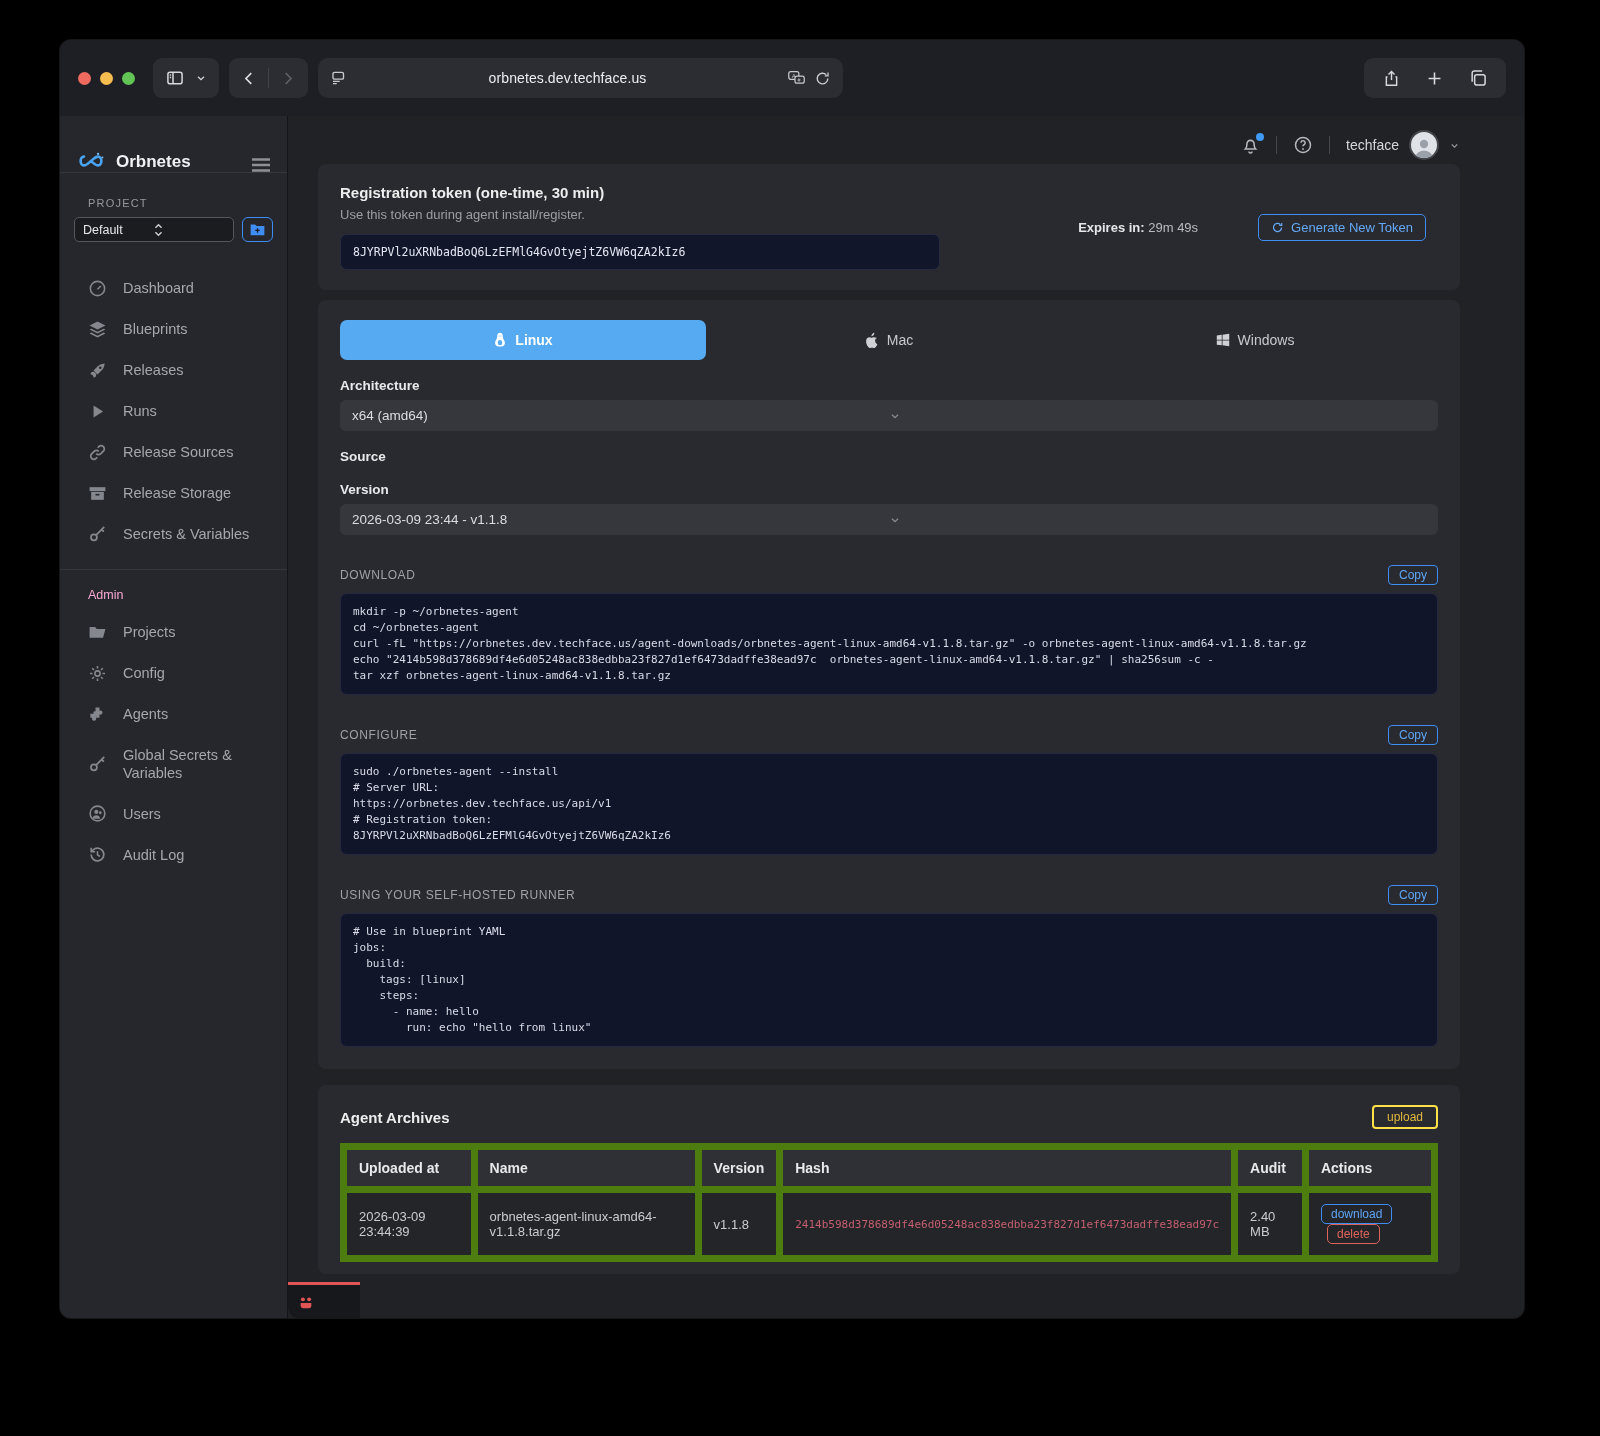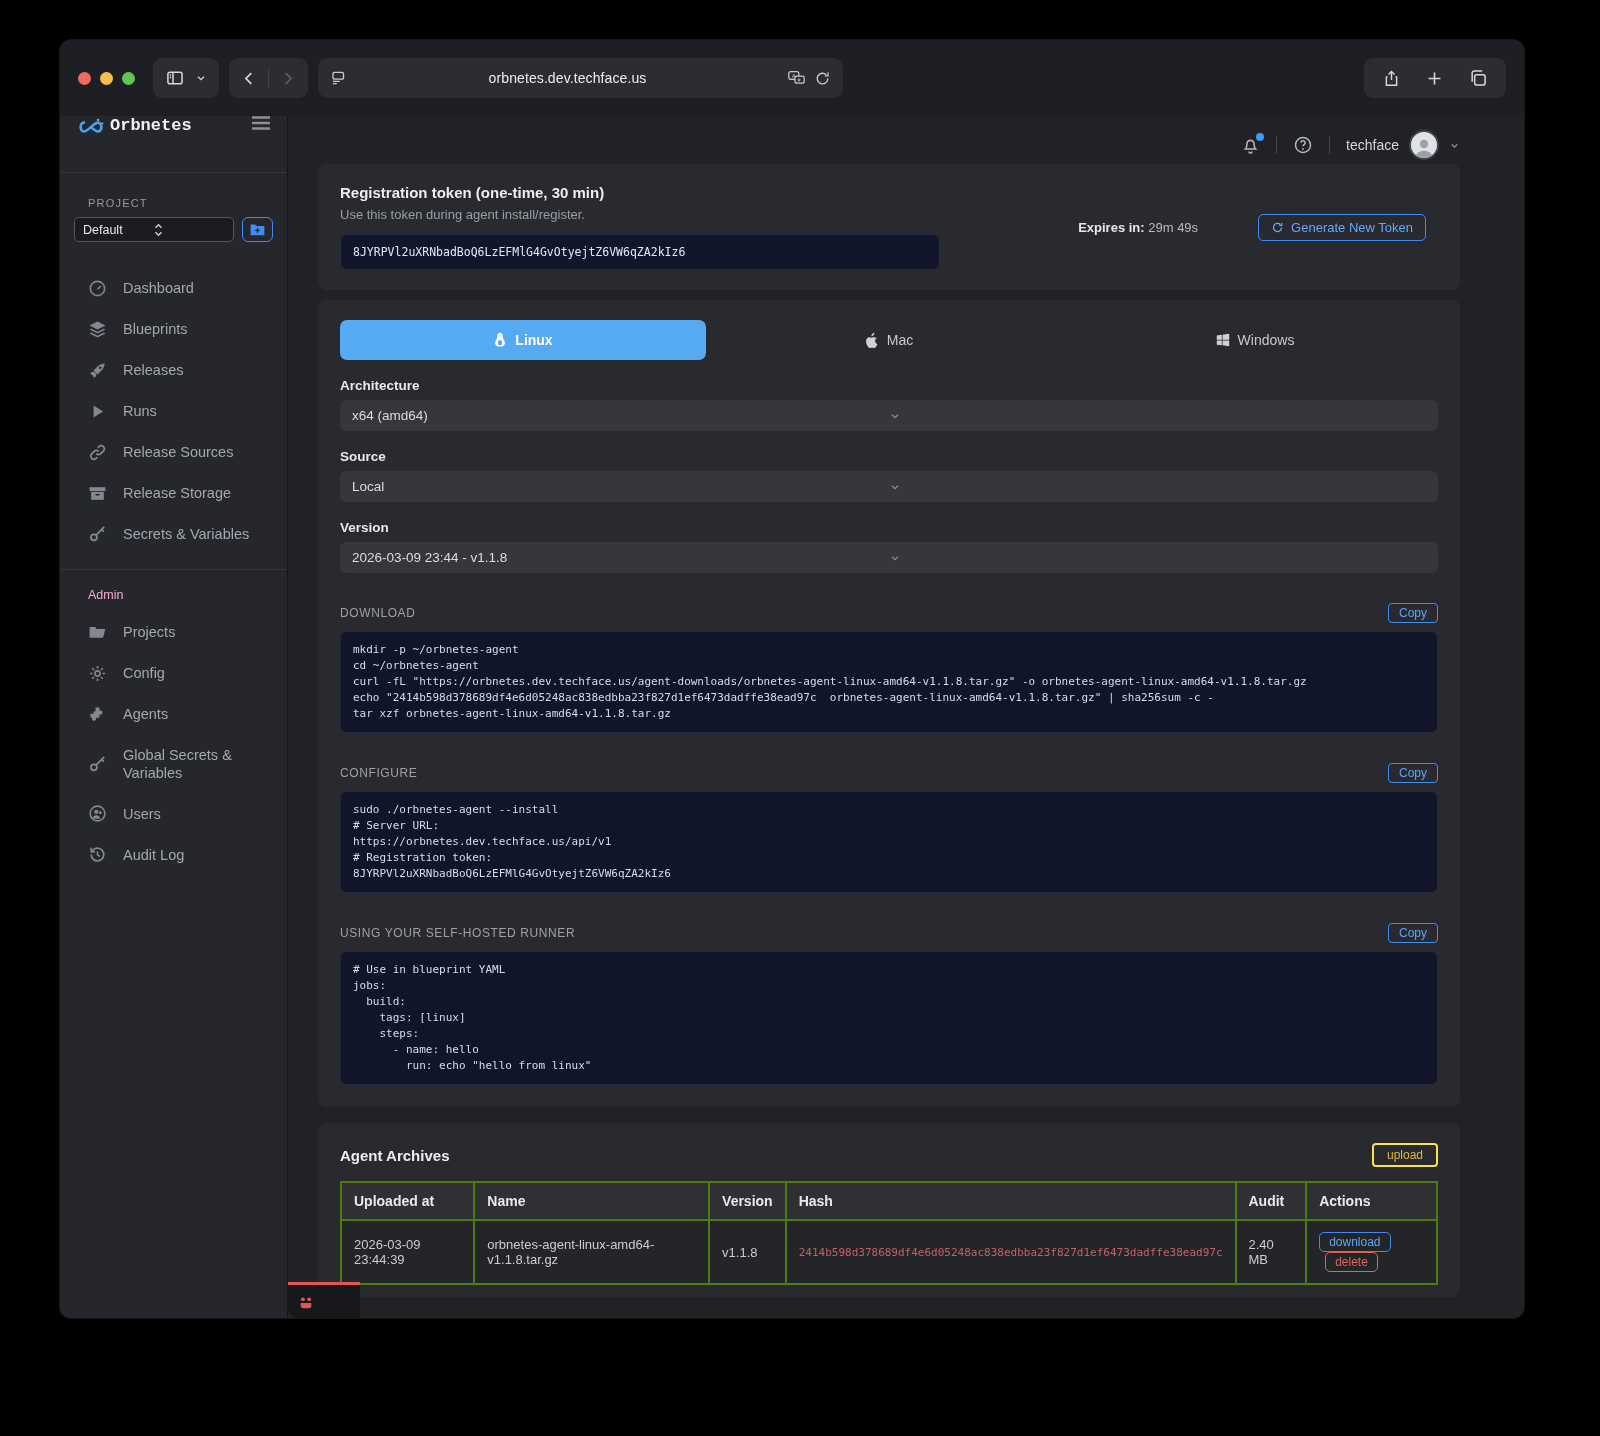--- a/index.html
+++ b/index.html
@@ -23,21 +23,21 @@
   .urlbar .url { flex:1; text-align:center; font-size:14px; color:#ecedef; letter-spacing:.1px; }
   .chrome-right { display:flex; align-items:center; }
   .spacer { flex:1; }
 
   
   .app { display:flex; height:1202px; }
   .sidebar { width:228px; background:#26272c; border-right:1px solid #141518; display:flex; flex-direction:column; }
   .main { flex:1; background:#212226; padding:0 64px 0 30px; overflow:hidden; position:relative; }
 
   
-  .brand-row { height:57px; display:flex; align-items:flex-start; gap:4px; padding:0 16px; border-bottom:1px solid #36373c;font-family:Liberation Mono, monospace; }
+  .brand-row { height:57px; display:flex; align-items:flex-end; gap:10px; padding:0 16px; border-bottom:1px solid #36373c; }
   .brand-name { color:#f0f1f3; font-size:17px; font-weight:700; flex:1; }
   .proj-label { margin:24px 0 8px 28px; font-size:11px; letter-spacing:1.2px; color:#96989d; }
   .proj-row { display:flex; gap:8px; padding:0 14px; align-items:center; }
   .proj-select { flex:1; height:25px; background:#1b1c20; border:1px solid #55575d; border-radius:5px;
                  display:flex; align-items:center; padding:0 8px; color:#e8e9eb; font-size:12.5px; }
   .proj-select span { flex:1; }
   .folder-btn { width:31px; height:25px; border:1.5px solid #3f8cf3; border-radius:6px; background:transparent;
                 display:flex; align-items:center; justify-content:center; }
   .nav { margin-top:26px; }
   .nav-item { display:flex; align-items:center; gap:16px; padding:11px 16px 11px 28px; color:#a4a7ad; font-size:14.5px; cursor:default; }
@@ -92,21 +92,21 @@
           font-family:"DejaVu Sans Mono", monospace; font-size:11px; line-height:16px; color:#d9dce7;
           white-space:pre; overflow:hidden; }
 
   
   .arch-card { margin-top:16px; padding:20px 22px 12px; }
   .arch-head { display:flex; align-items:center; justify-content:space-between; margin-bottom:14px; }
   .arch-title { color:#eceded; font-size:15px; font-weight:700; }
   .btn-upload { border:2px solid #fde047; color:#e3b93c; background:transparent; border-radius:4px;
                 font-size:12px; padding:3px 13px; font-family:inherit; }
   table { width:100%; border-collapse:collapse; }
-  th, td { border:2px solid #4d7c0f; text-align:left; font-weight:400; }
+  th, td { border:7px solid #4d7c0f; text-align:left; font-weight:400; }
   th { background:#2f3035; color:#e8e9eb; font-size:14px; font-weight:700; padding:10px 12px; }
   td { background:#242529; color:#cbccd0; font-size:13px; padding:11px 12px; }
   td.hash { font-family:"DejaVu Sans Mono", monospace; font-size:11px; color:#c55f6e; }
   .btn-dl { border:1px solid #3f8cf3; color:#5ea5f7; background:transparent; border-radius:5px; font-size:12px; padding:2px 9px; font-family:inherit; }
   .btn-del { border:1px solid #e0635a; color:#e0635a; background:transparent; border-radius:5px; font-size:12px; padding:2px 9px; font-family:inherit; margin-left:6px; }
 
   .dev-badge { position:absolute; left:0; bottom:0; width:72px; height:36px; background:#17181c;
                border-top:3px solid #e25555; border-radius:0 0 0 11px; display:flex; align-items:center; padding-left:9px; }
 </style>
 </head>
@@ -465,28 +465,20 @@
             <span style="color:#8b8d92;">
               <svg width="12" height="12" viewBox="0 0 24 24" fill="none" stroke="currentColor" stroke-width="2.4">
                   <path d="M6 9.5l6 6 6-6"></path>
                 </svg>
             </span>
           </div>
         </div>
 
         <div class="field">
           <div class="field-label">Source</div>
-          <div class="select">
-            <span>Local</span>
-            <span style="color:#8b8d92;">
-              <svg width="12" height="12" viewBox="0 0 24 24" fill="none" stroke="currentColor" stroke-width="2.4">
-                  <path d="M6 9.5l6 6 6-6"></path>
-                </svg>
-            </span>
-          </div>
         </div>
 
         <div class="field">
           <div class="field-label">Version</div>
           <div class="select">
             <span>2026-03-09 23:44 - v1.1.8</span>
             <span style="color:#8b8d92;">
               <svg width="12" height="12" viewBox="0 0 24 24" fill="none" stroke="currentColor" stroke-width="2.4">
                   <path d="M6 9.5l6 6 6-6"></path>
                 </svg>

